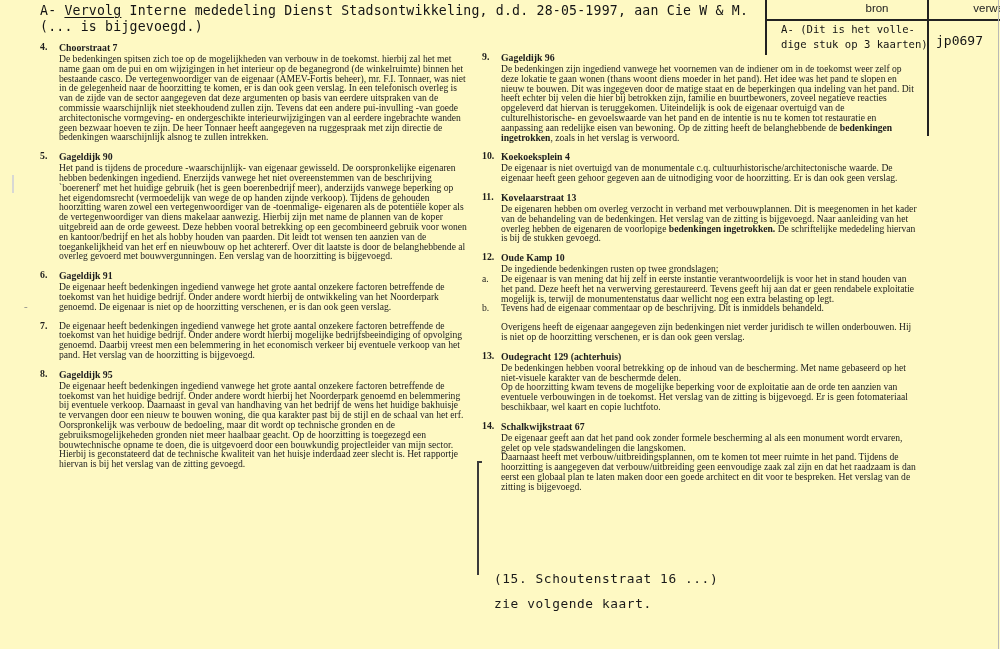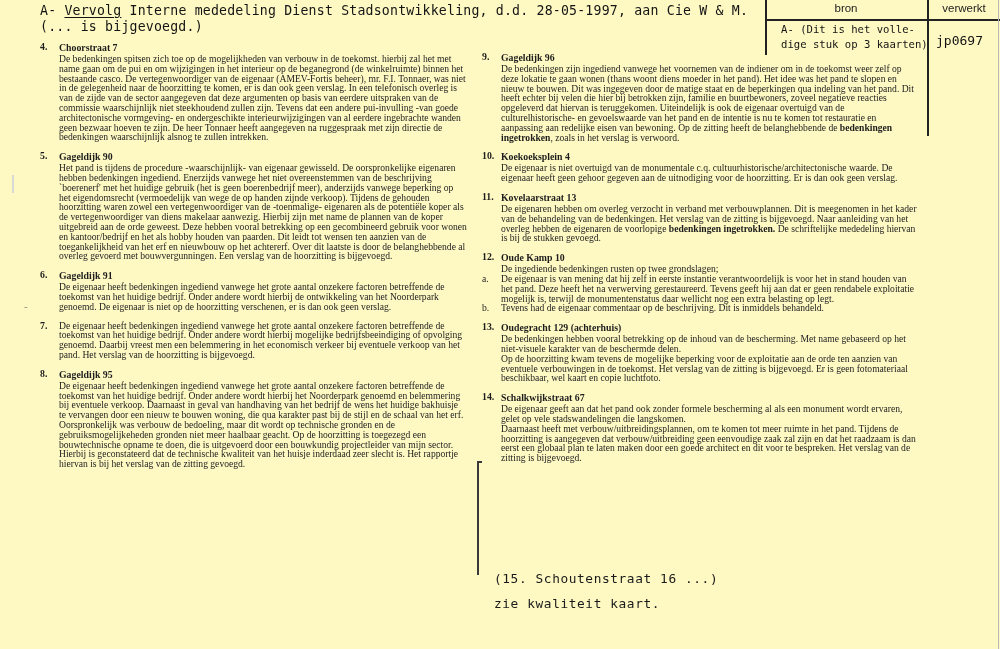--- a/index.html
+++ b/index.html
@@ -22,21 +22,21 @@
   .doc-header .t-line span{white-space:pre;}
   .underlined{text-decoration:underline;text-underline-offset:2px;}
   
   .stamp-box{position:absolute;left:765px;top:0;width:235px;height:136px;}
   .stamp-hline{position:absolute;left:0;top:19px;width:235px;height:1.5px;background:#222;}
   .stamp-vline{position:absolute;left:162px;top:0;width:1.5px;height:136px;background:#222;}
   .stamp-lborder{position:absolute;left:0;top:0;width:1.5px;height:55px;background:#222;}
   .stamp-h{
     position:absolute;top:2px;
     font-family:"Liberation Sans", sans-serif;
-    font-size:11.5px;color:#222;text-align:center;
+    font-size:11.5px;color:#222;text-align:center;padding-left:31px;
   }
   .stamp-h.c1{left:0;width:162px;}
   .stamp-h.c2{left:163px;width:72px;}
   .stamp-note{
     position:absolute;left:16px;top:22px;width:150px;
     font-family:"DejaVu Sans Mono", monospace;
     font-size:10.6px;line-height:15px;color:#141414;white-space:nowrap;
   }
   .stamp-code{
     position:absolute;left:171px;top:33px;
@@ -139,38 +139,39 @@
         <div class="sec-head">Oude Kamp 10</div>
         <p class="sec-p"><span>De ingediende bedenkingen rusten op twee grondslagen;</span></p>
         <div class="block-li">
           <span class="sub-label">a.</span>
           <p class="sec-p"><span>De eigenaar is van mening dat hij zelf in eerste instantie verantwoordelijk is voor het in stand houden van het pand. Deze heeft het na verwerving gerestaureerd. Tevens geeft hij aan dat er geen rendabele exploitatie mogelijk is, terwijl de monumentenstatus daar wellicht nog een extra belasting op legt.</span></p>
         </div>
         <div class="block-li">
           <span class="sub-label">b.</span>
           <p class="sec-p"><span>Tevens had de eigenaar commentaar op de beschrijving. Dit is inmiddels behandeld.</span></p>
         </div>
+        <p class="sec-p gap"><span>Overigens heeft de eigenaar aangegeven zijn bedenkingen niet verder juridisch te willen onderbouwen. Hij is niet op de hoorzitting verschenen, er is dan ook geen verslag.</span></p>
       </div>
       <div class="section">
         <span class="sec-num">13.</span>
         <div class="sec-head">Oudegracht 129 (achterhuis)</div>
         <p class="sec-p"><span>De bedenkingen hebben vooral betrekking op de inhoud van de bescherming. Met name gebaseerd op het niet-visuele karakter van de beschermde delen.</span></p>
         <p class="sec-p"><span>Op de hoorzitting kwam tevens de mogelijke beperking voor de exploitatie aan de orde ten aanzien van eventuele verbouwingen in de toekomst. Het verslag van de zitting is bijgevoegd. Er is geen fotomateriaal beschikbaar, wel kaart en copie luchtfoto.</span></p>
       </div>
       <div class="section">
         <span class="sec-num">14.</span>
         <div class="sec-head">Schalkwijkstraat 67</div>
         <p class="sec-p"><span>De eigenaar geeft aan dat het pand ook zonder formele bescherming al als een monument wordt ervaren, gelet op vele stadswandelingen die langskomen.</span></p>
         <p class="sec-p"><span>Daarnaast heeft met verbouw/uitbreidingsplannen, om te komen tot meer ruimte in het pand. Tijdens de hoorzitting is aangegeven dat verbouw/uitbreiding geen eenvoudige zaak zal zijn en dat het raadzaam is dan eerst een globaal plan te laten maken door een goede architect en dit voor te bespreken. Het verslag van de zitting is bijgevoegd.</span></p>
       </div>
     </div>
 
   <div class="type-note">
     <div>(15. Schoutenstraat 16 ...)</div>
-    <div>zie kwaliteit kaart.</div>
+    <div>zie volgende kaart.</div>
   </div>
 
   <div class="margin-dash">-</div>
   <div class="bracket-line"></div>
   <div class="bracket-tick"></div>
   <div class="scan-edge-right"></div>
   <div class="scan-smudge"></div>
 
 </div>
 

